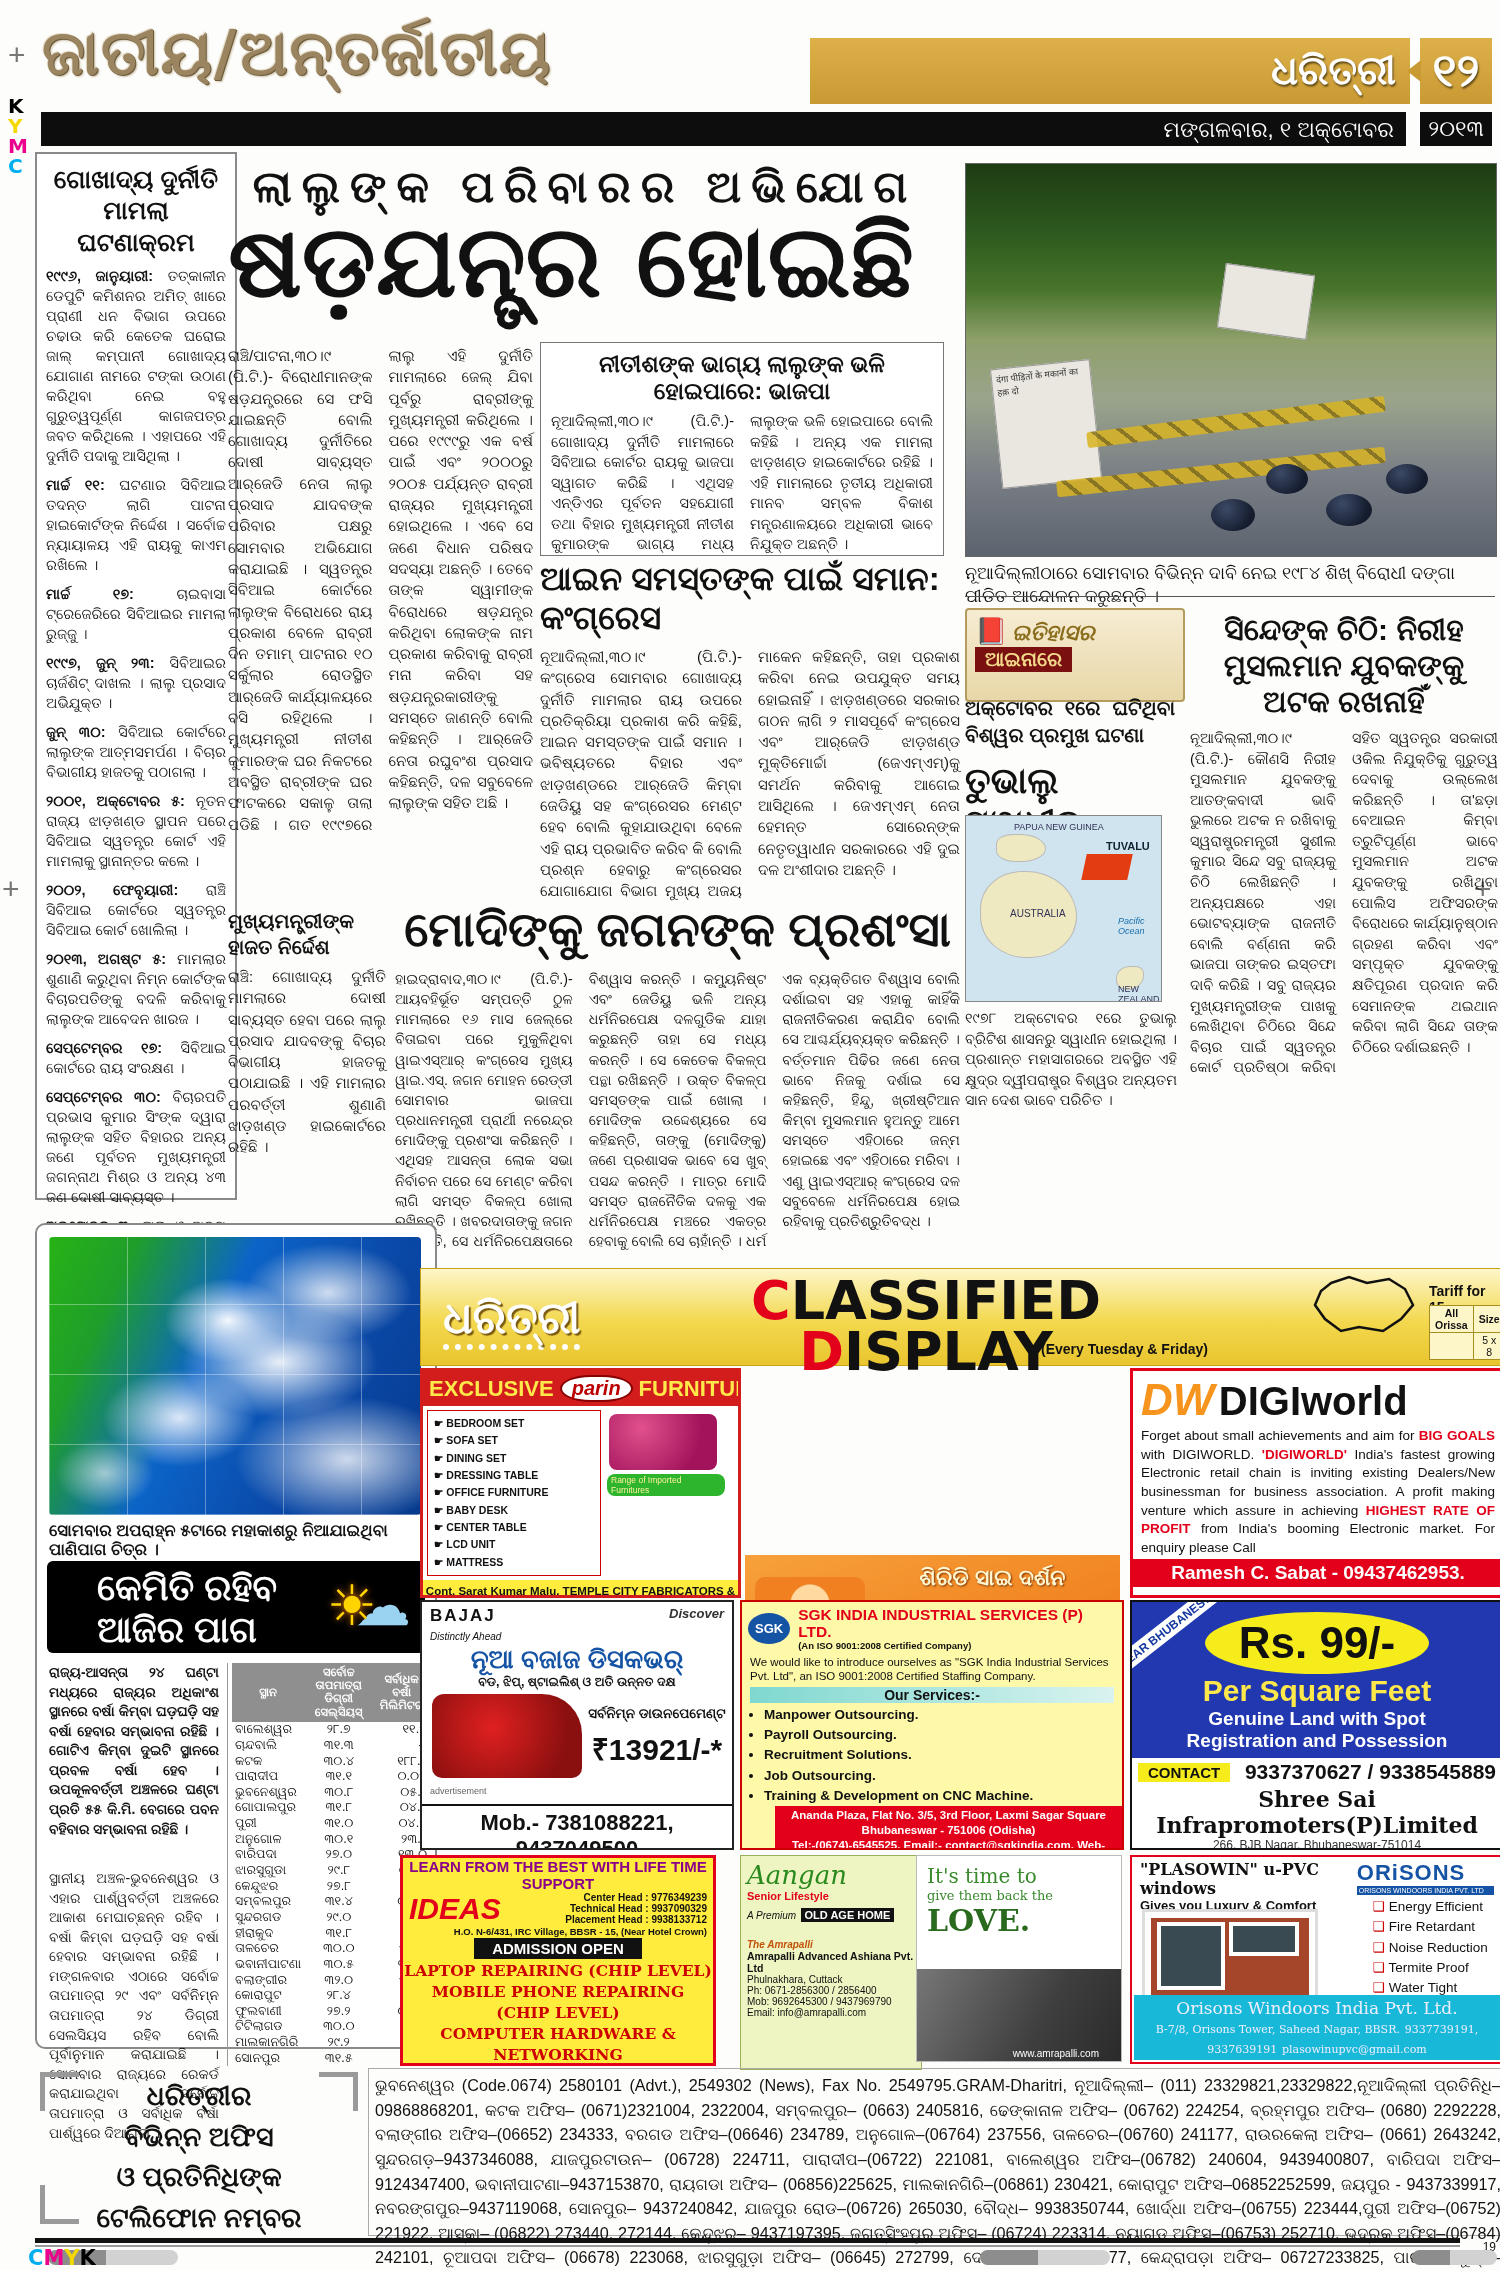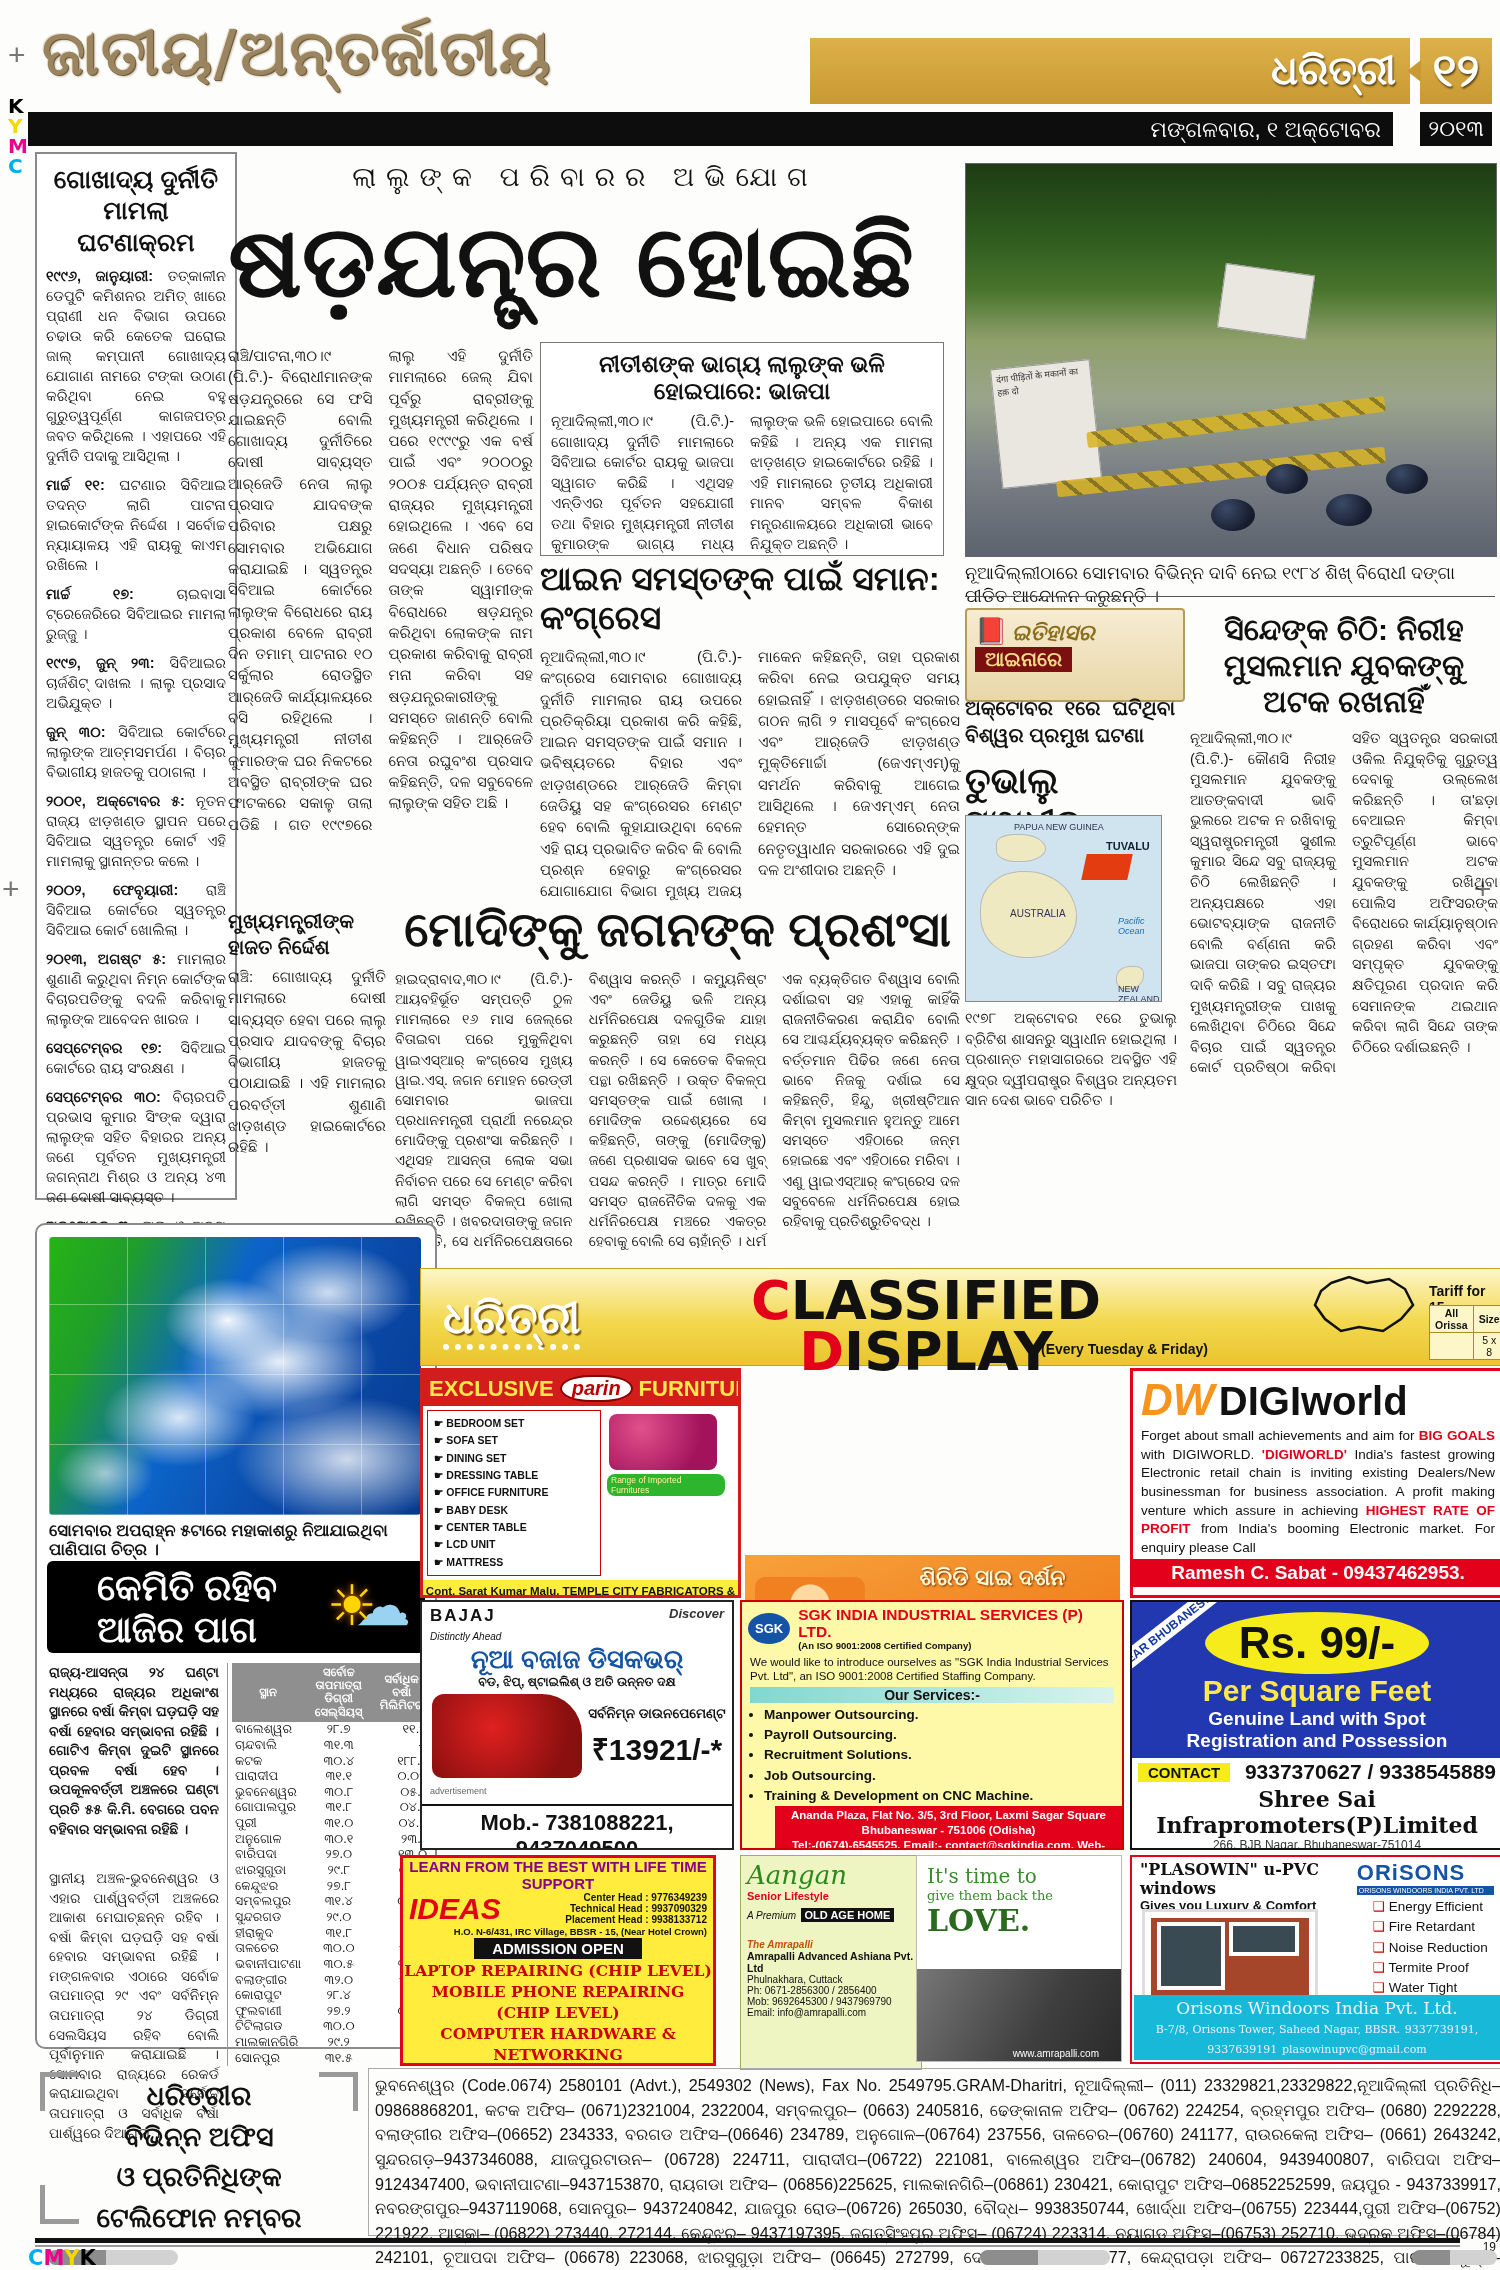--- a/index.html
+++ b/index.html
@@ -12,21 +12,21 @@
   .mast-title{font-family:"DejaVu Serif",serif;font-size:62px;font-weight:bold;color:#9b8560;text-shadow:1px 1px 0 #6d5b3c,2px 2px 2px #cfc4ad,-1px -1px 0 #e8e0d0;letter-spacing:2px;}
   .gold{background:linear-gradient(#ddb04a,#c99a33);}
   .gold-name{font-size:40px;font-weight:bold;color:#fff;text-shadow:1px 2px 2px #5b4716;}
   .blackbar{background:#0d0d0d;color:#fff;}
   .cmyk-v span{display:block;font-size:20px;font-weight:bold;line-height:20px;font-family:"DejaVu Sans",sans-serif;}
   .reg{color:#777;font-size:30px;font-weight:100;}
   
   .tl-box{border:2px solid #8a8a8a;background:#fff;padding:8px 9px;}
   .tl-title{font-size:25px;font-weight:bold;text-align:center;line-height:1.25;margin:2px 0 8px;}
   .tl-e{font-size:14.5px;line-height:1.38;margin:0 0 9px;text-align:justify;}
-  .kicker{font-size:27px;font-weight:normal;letter-spacing:10px;}
+  .kicker{font-size:44px;font-weight:bold;letter-spacing:10px;}
   .headline-xl{font-size:100px;font-weight:bold;line-height:1.0;font-family:"DejaVu Sans",sans-serif;}
   .body15{font-size:15px;line-height:1.42;}
   .cols2{column-count:2;column-gap:16px;}
   .cols3{column-count:3;column-gap:16px;}
   .boxed{border:1.5px solid #777;padding:8px 10px;background:#fff;}
   .h-box{font-size:23px;font-weight:bold;text-align:center;margin:0 0 6px;}
   .h-med{font-size:33px;font-weight:bold;margin:0 0 8px;}
   .h-big{font-size:48px;font-weight:bold;margin:0 0 10px;}
   .h-side{font-size:30px;font-weight:bold;line-height:1.2;text-align:center;margin:12px 0 8px;}
   .caption{font-size:17.5px;line-height:1.3;}
@@ -112,21 +112,21 @@
   <div class="abs reg" style="left:1474px;top:872px;">+</div>
 
   <div class="abs mast-title" style="left:42px;top:16px;width:760px;">ଜାତୀୟ/ଅନ୍ତର୍ଜାତୀୟ</div>
   <div class="abs gold" style="left:810px;top:38px;width:600px;height:66px;">
     <div class="gold-name abs" style="right:14px;top:10px;">ଧରିତ୍ରୀ</div>
   </div>
   <div class="abs gold" style="left:1420px;top:38px;width:72px;height:66px;">
     <div class="abs" style="left:-13px;top:22px;width:0;height:0;border-top:11px solid transparent;border-bottom:11px solid transparent;border-right:14px solid #c99a33;"></div>
     <div class="ctr" style="font-size:46px;font-weight:bold;color:#fff;text-shadow:1px 2px 2px #5b4716;line-height:64px;">୧୨</div>
   </div>
-  <div class="abs blackbar" style="left:28px;top:112px;width:1365px;height:34px;">
+  <div class="abs blackbar" style="left:41px;top:112px;width:1365px;height:34px;">
     <div class="abs" style="right:12px;top:5px;font-size:22px;">ମଙ୍ଗଳବାର, ୧ ଅକ୍ଟୋବର</div>
   </div>
   <div class="abs blackbar ctr" style="left:1420px;top:112px;width:72px;height:34px;font-size:22px;line-height:33px;">୨୦୧୩</div>
   <div class="abs cmyk-v" style="left:8px;top:96px;">
     <span style="color:#000;">K</span>
       <span style="color:#f4d800;">Y</span>
       <span style="color:#ec008c;">M</span>
       <span style="color:#00aeef;">C</span>
   </div>
 

